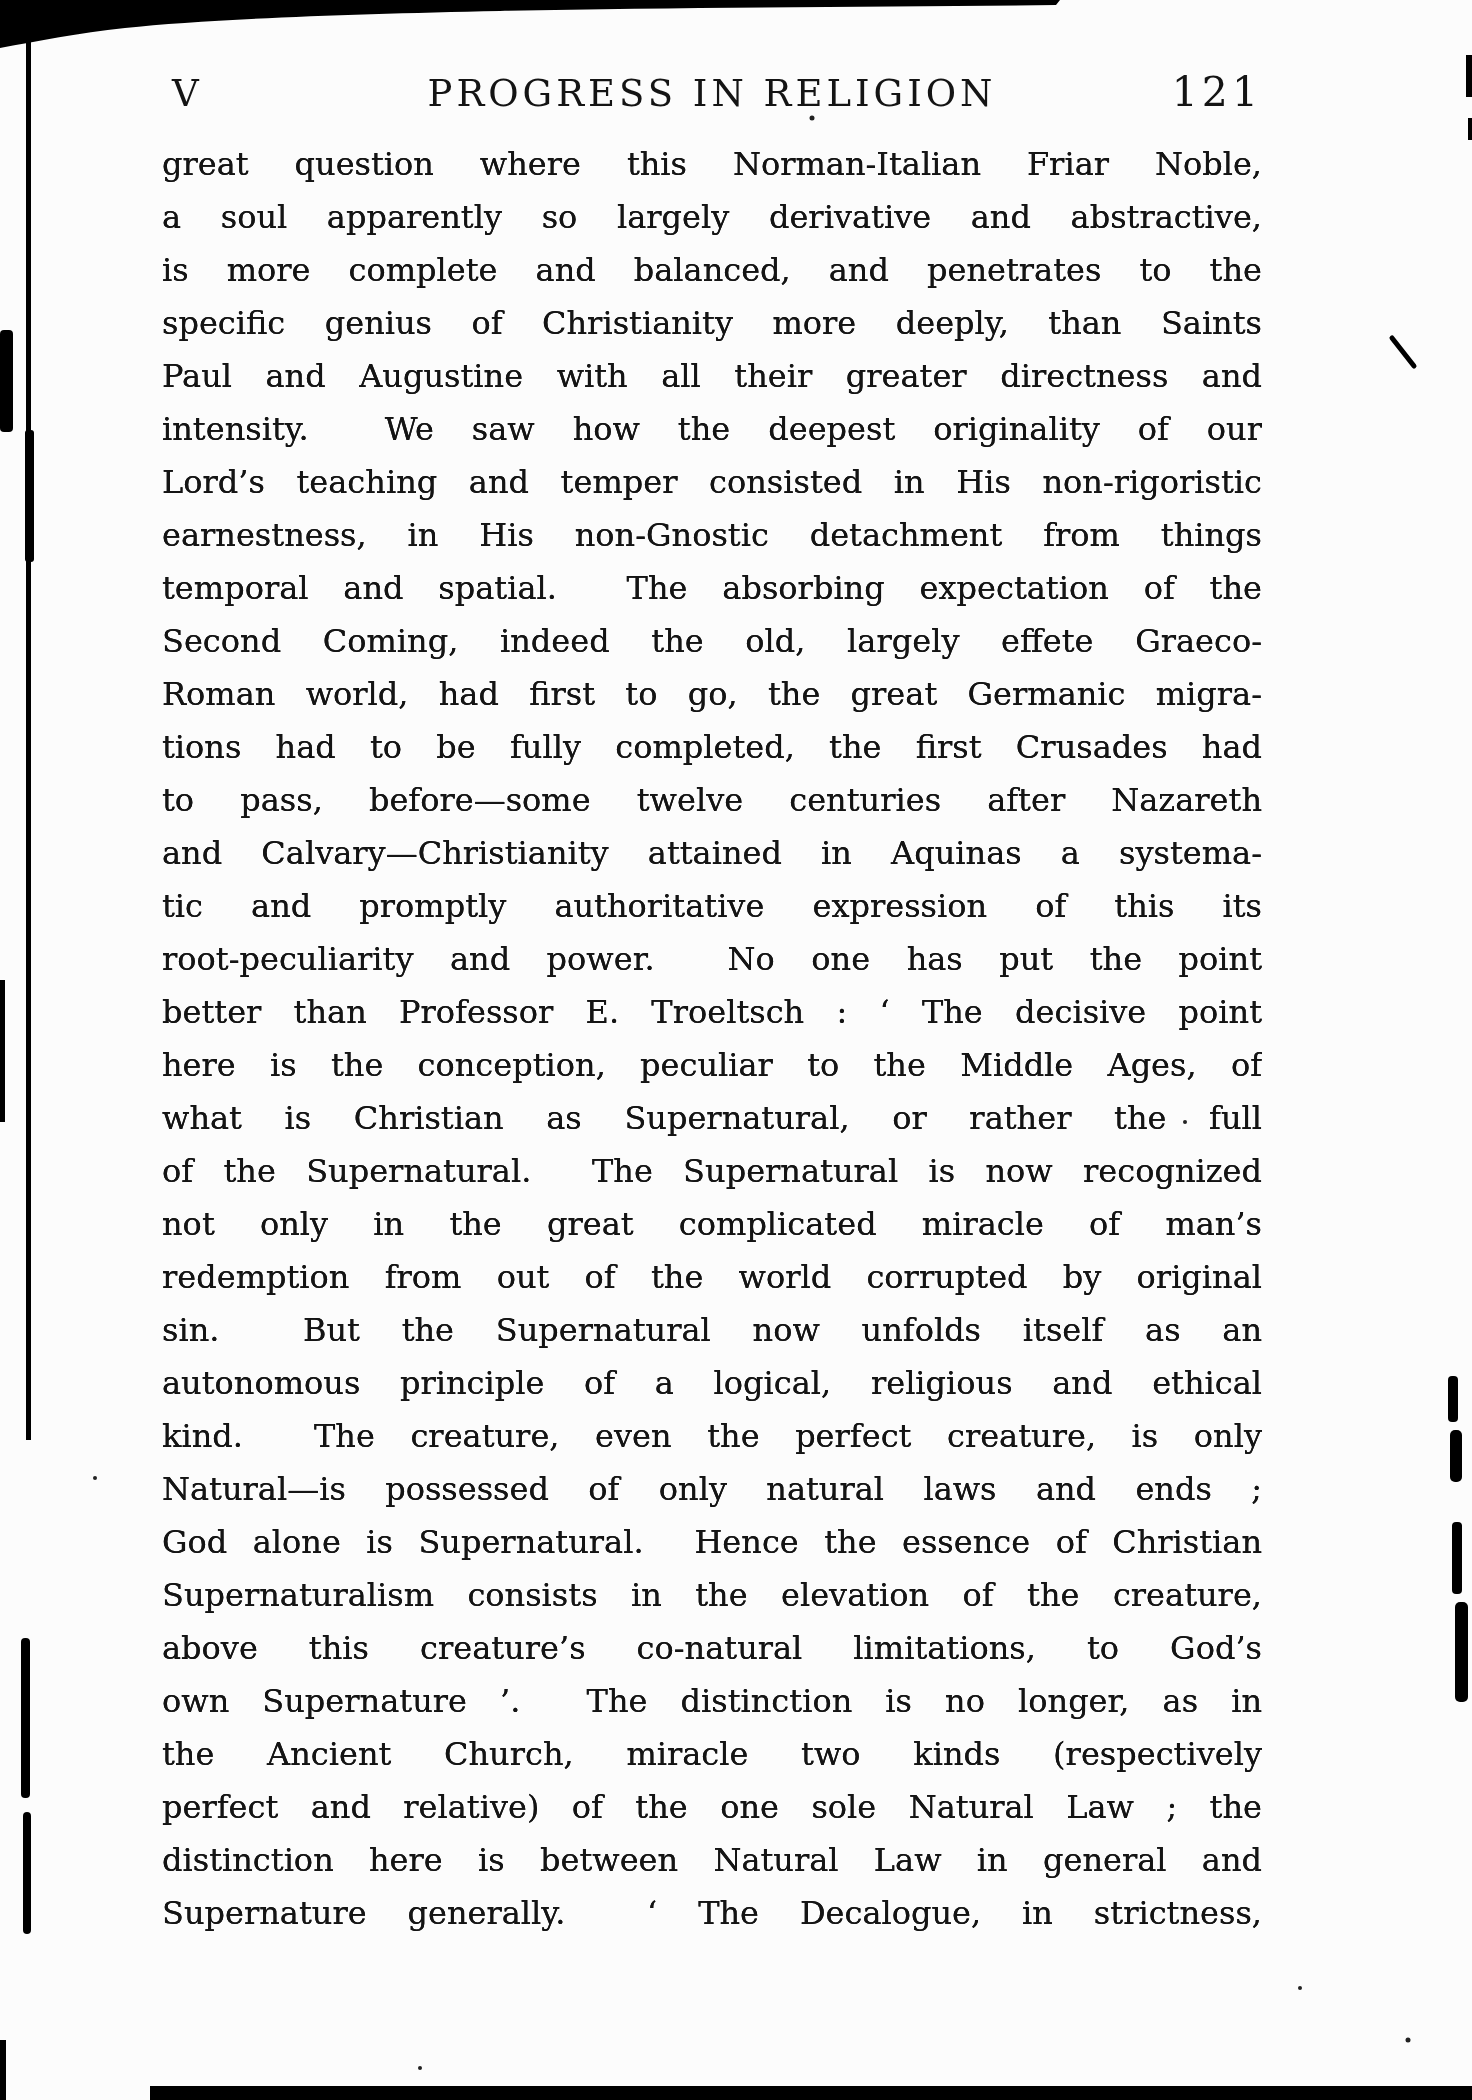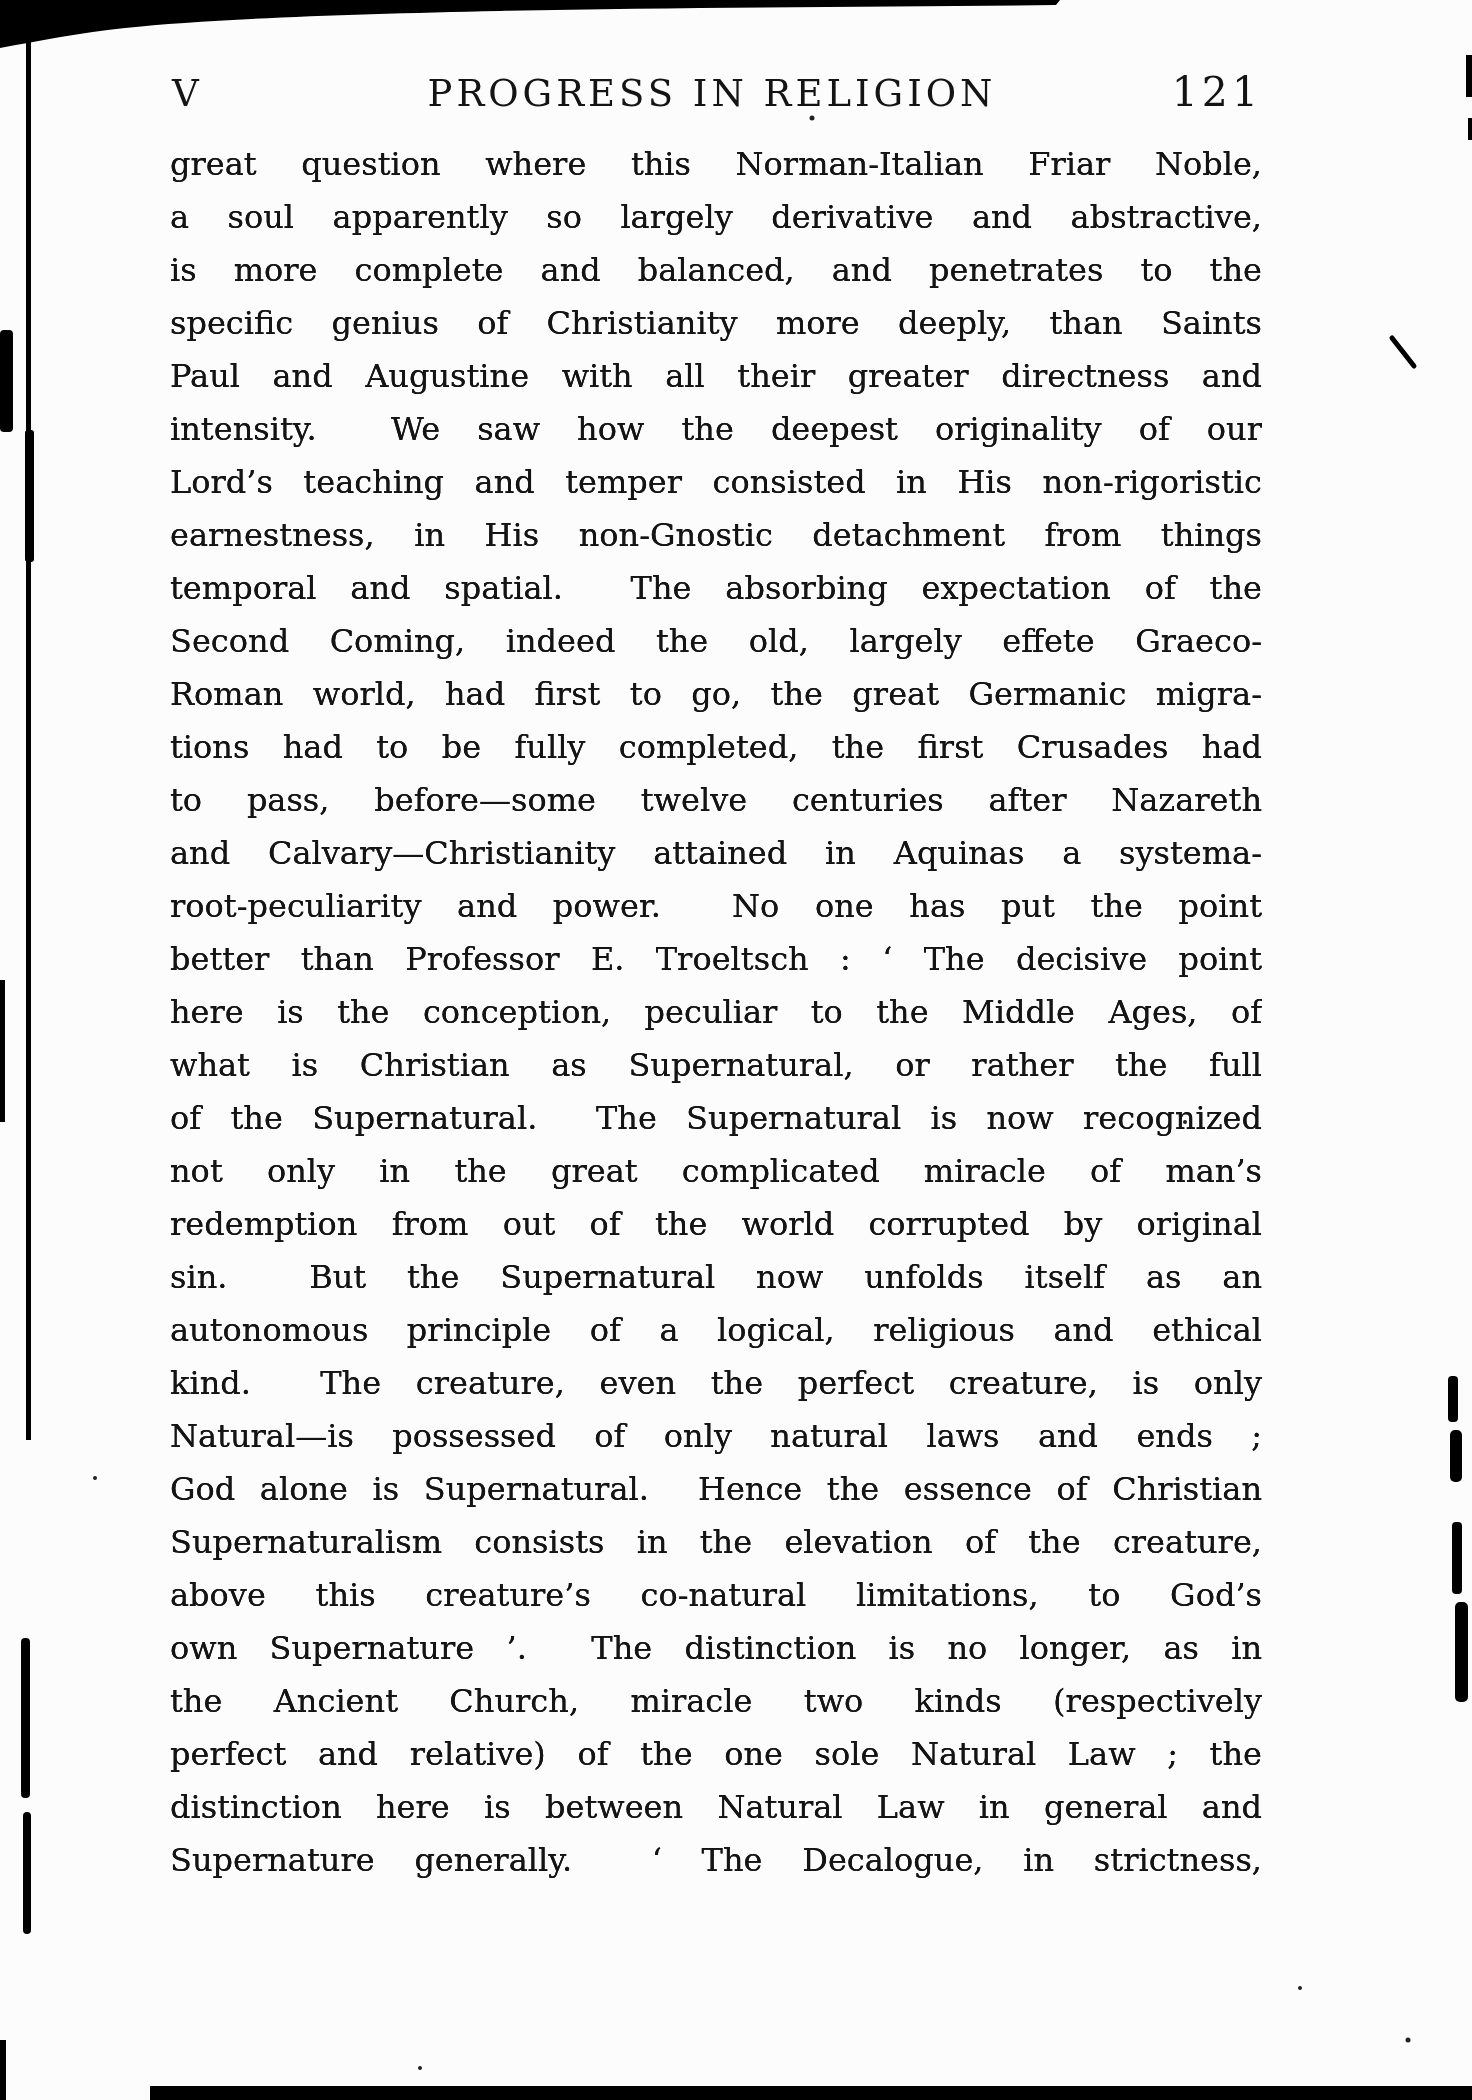--- a/index.html
+++ b/index.html
@@ -49,21 +49,20 @@
     white-space: nowrap;
   }
   .page-number {
     font-size: 41px;
     letter-spacing: 4px;
     justify-self: end;
     font-variant-numeric: lining-nums;
   }
   .body-text {
     margin-top: 22px;
-    margin-left: 8px;
   }
   .line {
     font-size: 32px;
     line-height: 53px;
     height: 53px;
     text-align: justify;
     text-align-last: justify;
     white-space: normal;
     overflow: hidden;
     text-shadow: 0 0 0.5px #141414;
@@ -114,20 +113,21 @@
       <div class="line">Paul and Augustine with all their greater directness and</div>
       <div class="line">intensity.&nbsp; We saw how the deepest originality of our</div>
       <div class="line">Lord’s teaching and temper consisted in His non-rigoristic</div>
       <div class="line">earnestness, in His non-Gnostic detachment from things</div>
       <div class="line">temporal and spatial.&nbsp; The absorbing expectation of the</div>
       <div class="line">Second Coming, indeed the old, largely effete Graeco-</div>
       <div class="line">Roman world, had first to go, the great Germanic migra-</div>
       <div class="line">tions had to be fully completed, the first Crusades had</div>
       <div class="line">to pass, before—some twelve centuries after Nazareth</div>
       <div class="line">and Calvary—Christianity attained in Aquinas a systema-</div>
+      <div class="line">tic and promptly authoritative expression of this its</div>
       <div class="line">root-peculiarity and power.&nbsp; No one has put the point</div>
       <div class="line">better than Professor E. Troeltsch : ‘ The decisive point</div>
       <div class="line">here is the conception, peculiar to the Middle Ages, of</div>
       <div class="line">what is Christian as Supernatural, or rather the full</div>
       <div class="line">of the Supernatural.&nbsp; The Supernatural is now recognized</div>
       <div class="line">not only in the great complicated miracle of man’s</div>
       <div class="line">redemption from out of the world corrupted by original</div>
       <div class="line">sin.&nbsp; But the Supernatural now unfolds itself as an</div>
       <div class="line">autonomous principle of a logical, religious and ethical</div>
       <div class="line">kind.&nbsp; The creature, even the perfect creature, is only</div>

